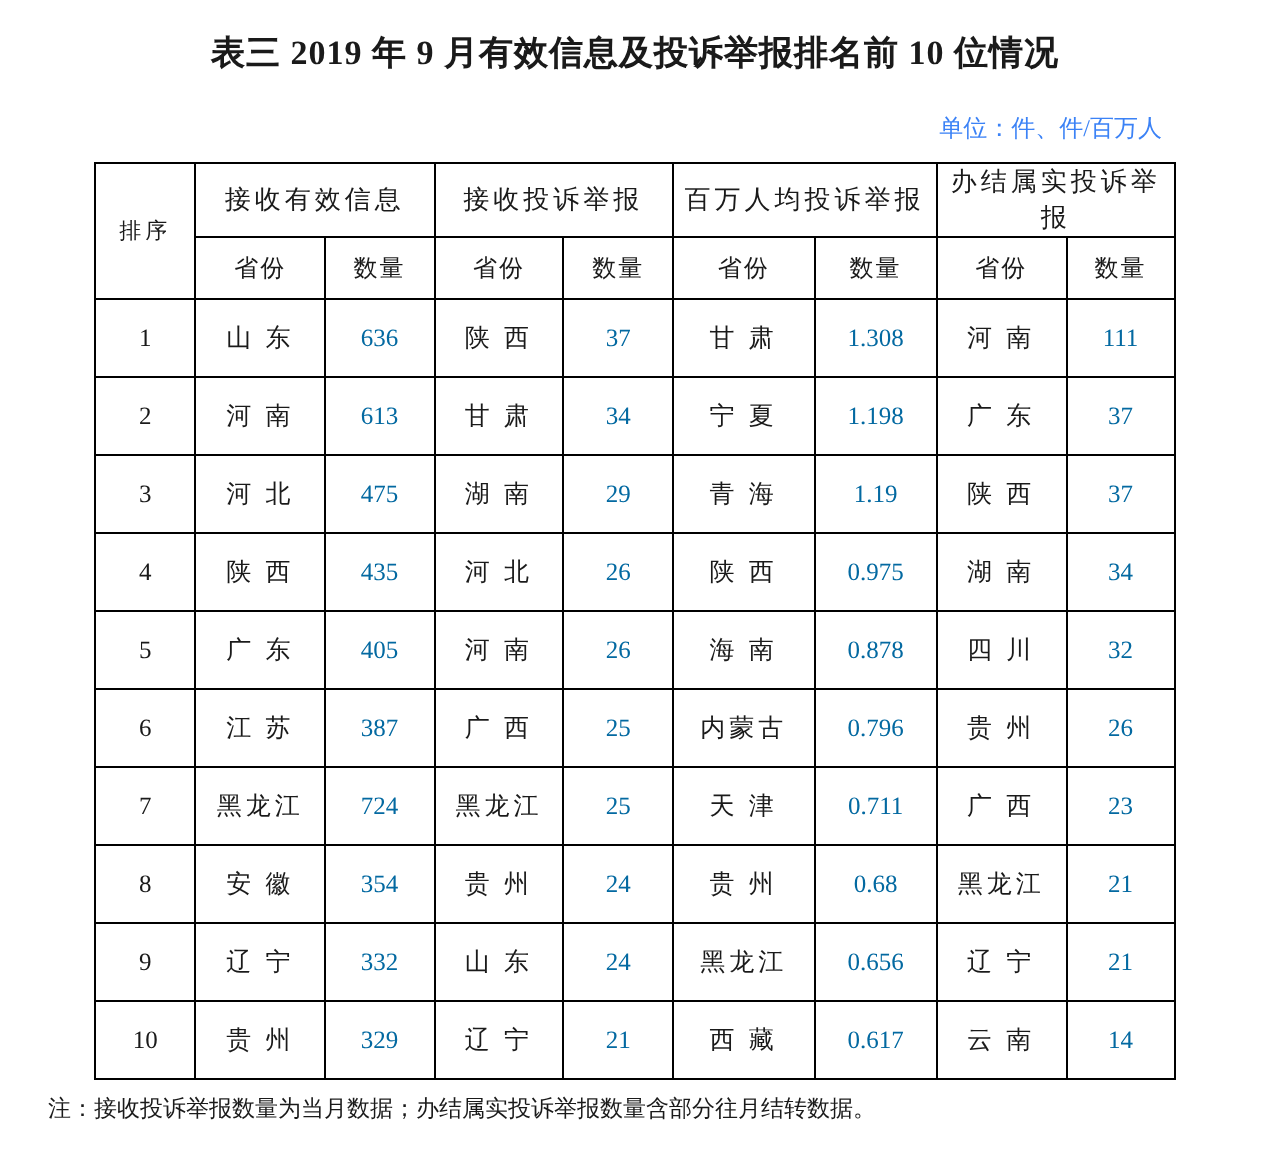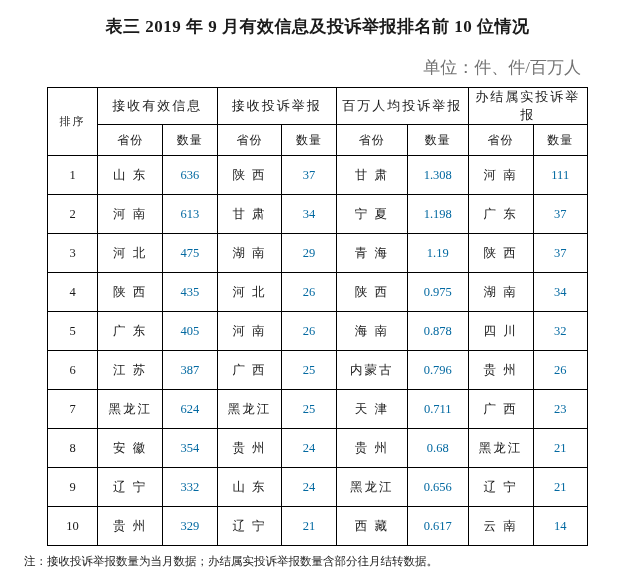--- a/index.html
+++ b/index.html
@@ -27,23 +27,23 @@
     font-size: 17px;
     font-weight: bold;
     letter-spacing: 0.5px;
     margin: 14px 0 0 0;
     padding: 0 30px;
     line-height: 26px;
     color: #1a1a1a;
   }
   .unit-line {
     text-align: right;
-    font-size: 17px;
+    font-size: 12px;
     margin: 16px 54px 8px 0;
-    color: #737373;
+    color: #3b82f6;
   }
   .table-wrap {
     padding: 0 47px 0 47px;
   }
   table.main {
     border-collapse: collapse;
     width: 541px;
     table-layout: fixed;
     font-size: 12.5px;
   }
@@ -203,21 +203,21 @@
           <td class="c-prov">广  西</td>
           <td class="c-num">25</td>
           <td class="c-prov">内蒙古</td>
           <td class="c-num">0.796</td>
           <td class="c-prov">贵  州</td>
           <td class="c-num">26</td>
         </tr>
         <tr class="data-row">
           <td class="c-rank">7</td>
           <td class="c-prov">黑龙江</td>
-          <td class="c-num">624</td>
+          <td class="c-num">724</td>
           <td class="c-prov">黑龙江</td>
           <td class="c-num">25</td>
           <td class="c-prov">天  津</td>
           <td class="c-num">0.711</td>
           <td class="c-prov">广  西</td>
           <td class="c-num">23</td>
         </tr>
         <tr class="data-row">
           <td class="c-rank">8</td>
           <td class="c-prov">安  徽</td>

